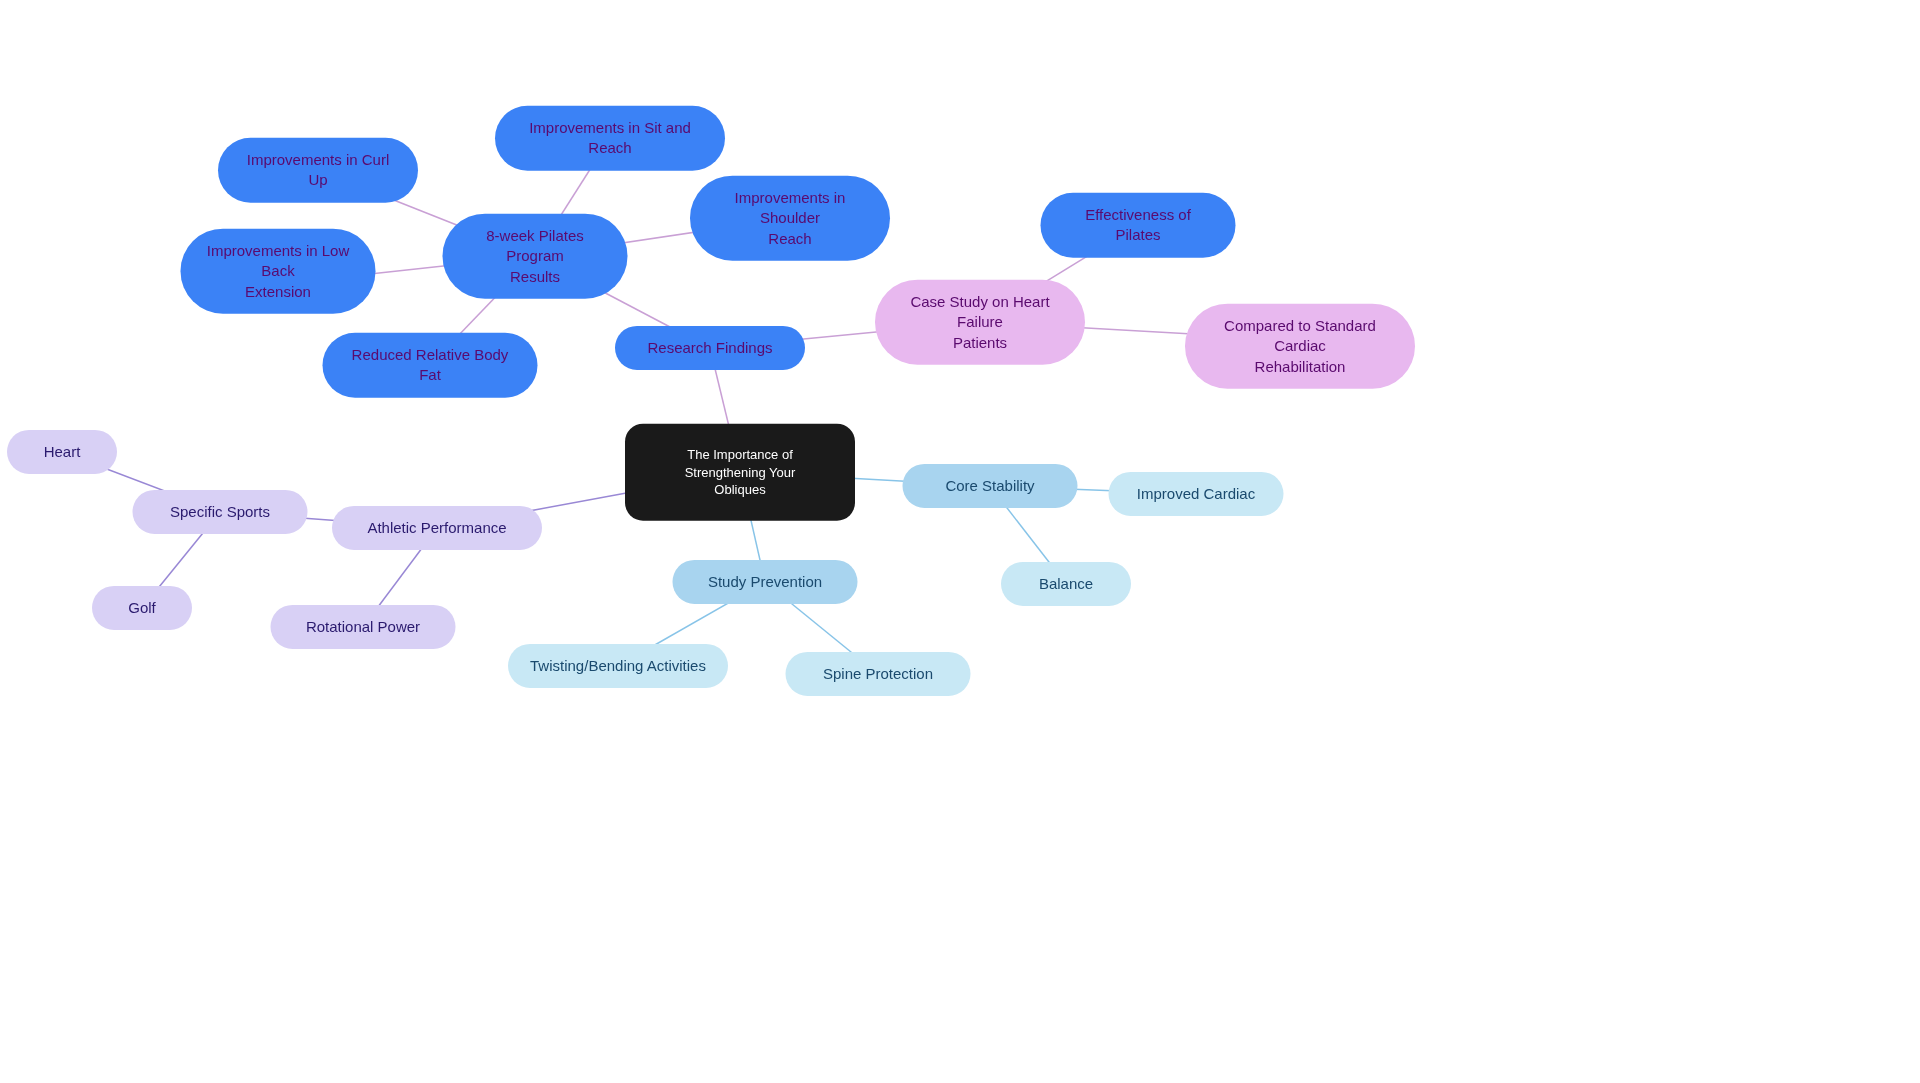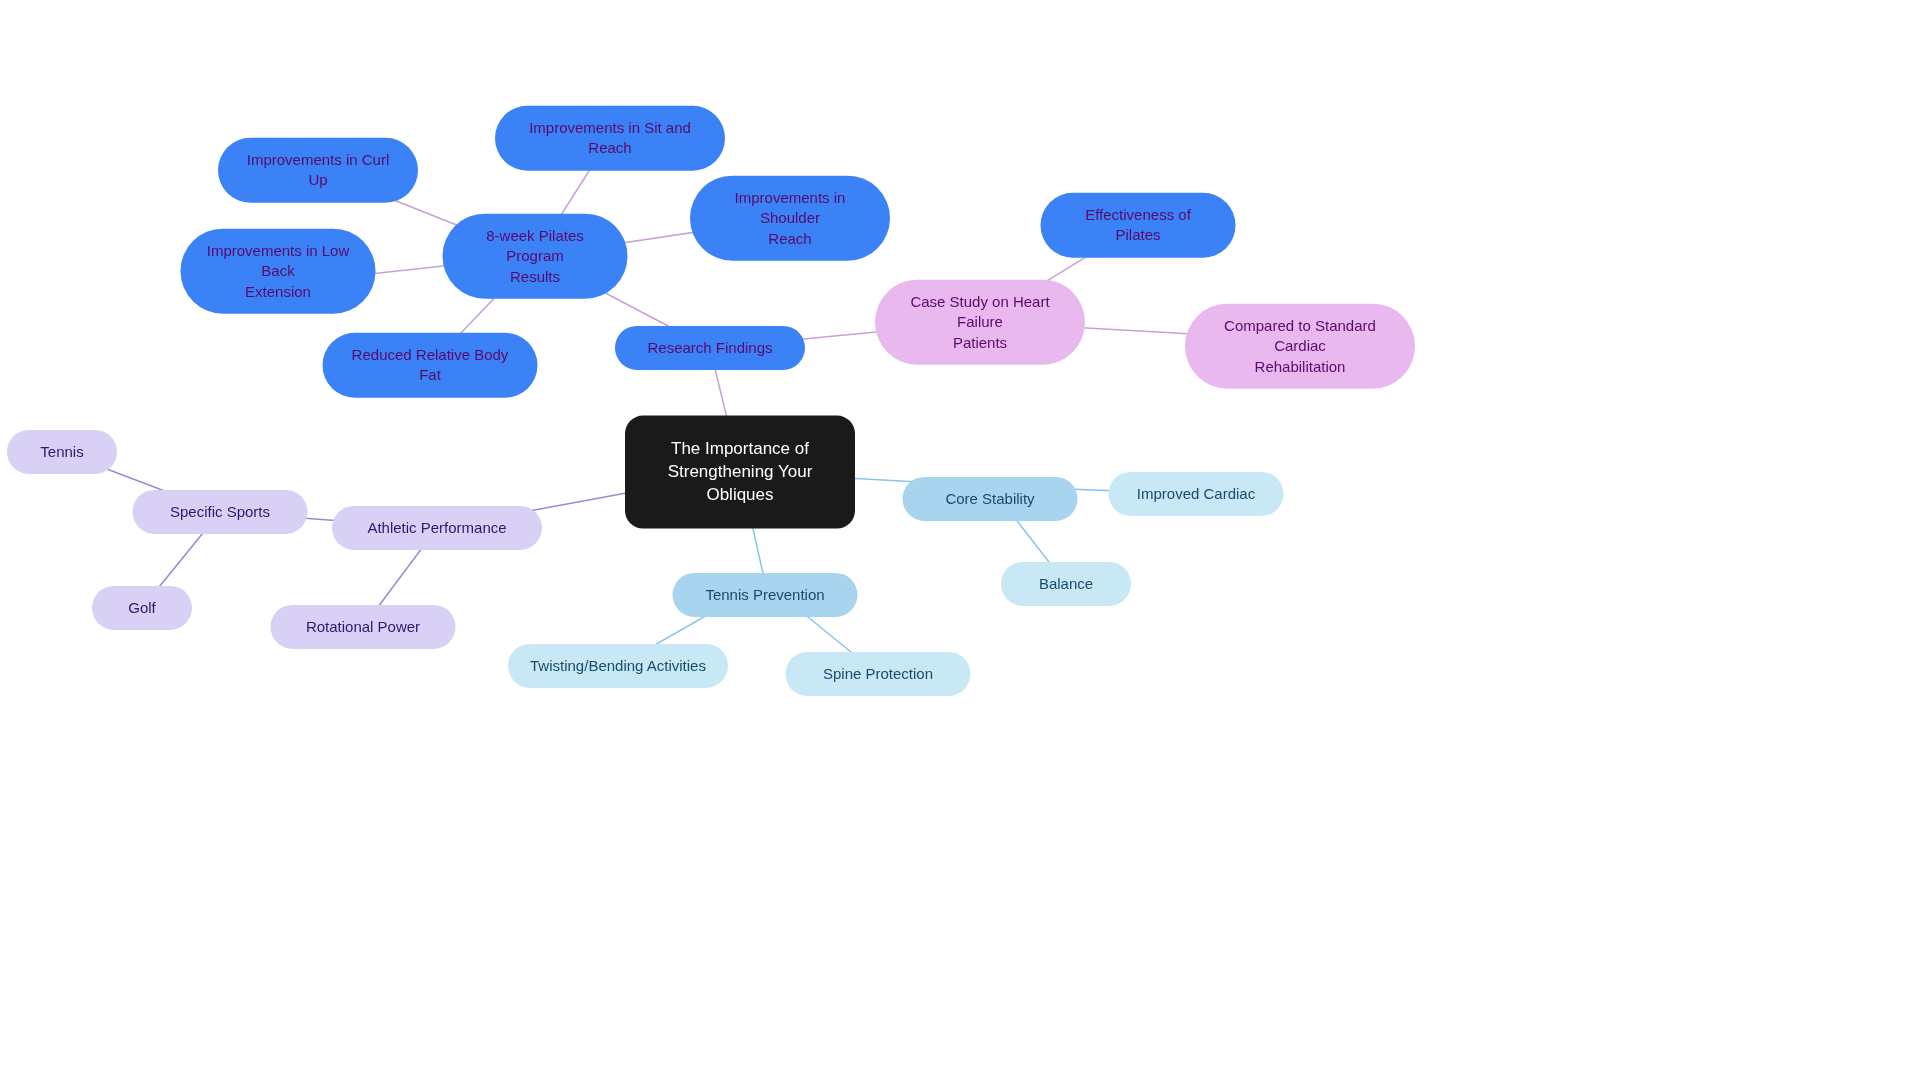--- a/index.html
+++ b/index.html
@@ -29,21 +29,21 @@
       padding: 12px 22px;
       font-size: 15px;
       line-height: 1.35;
       z-index: 1;
       cursor: pointer;
       transform: translate(-50%, -50%);
     }
     .node-center {
       background: #1a1a1a;
       color: #ffffff;
-      font-size: 17px;
+      font-size: 13px;
       font-weight: 500;
       padding: 22px 34px;
       border-radius: 18px;
       width: 230px;
     }
     .node-pink {
       background: #3b82f6;
       color: #5a0a6e;
       border: none;
     }
@@ -54,21 +54,20 @@
     }
     .node-blue {
       background: #c8e8f5;
       color: #1a4a6e;
       border: none;
     }
     .node-blue-mid {
       background: #a8d4ef;
       color: #1a4a6e;
       border: none;
-      margin-top: 13px;
     }
     .node-purple {
       background: #d8d0f5;
       color: #2a1a6e;
       border: none;
     }
   </style>
 </head>
 <body>
 
@@ -142,27 +141,27 @@
 
 <div class="node node-pink" style="left:1138px; top:225px; width:195px;">Effectiveness of Pilates</div>
 
 <div class="node node-pink-dark" style="left:1300px; top:340px; width:230px; white-space:pre-line;margin-top:6px;">Compared to Standard Cardiac
 Rehabilitation</div>
 
 <div class="node node-purple" style="left:437px; top:528px; width:210px;">Athletic Performance</div>
 
 <div class="node node-purple" style="left:220px; top:512px; width:175px;">Specific Sports</div>
 
-<div class="node node-purple" style="left:62px; top:452px; width:110px;">Tennis</div>
+<div class="node node-purple" style="left:62px; top:452px; width:110px;">Heart</div>
 
 <div class="node node-purple" style="left:142px; top:608px; width:100px;">Golf</div>
 
 <div class="node node-purple" style="left:363px; top:627px; width:185px;">Rotational Power</div>
 
-<div class="node node-blue-mid" style="left:765px; top:582px; width:185px;">Tennis Prevention</div>
+<div class="node node-blue-mid" style="left:765px; top:582px; width:185px;">Study Prevention</div>
 
 <div class="node node-blue" style="left:618px; top:666px; width:220px;">Twisting/Bending Activities</div>
 
 <div class="node node-blue" style="left:878px; top:674px; width:185px;">Spine Protection</div>
 
 <div class="node node-blue-mid" style="left:990px; top:486px; width:175px;">Core Stability</div>
 
 <div class="node node-blue" style="left:1196px; top:494px; width:175px;">Improved Cardiac</div>
 
 <div class="node node-blue" style="left:1066px; top:584px; width:130px;">Balance</div>

